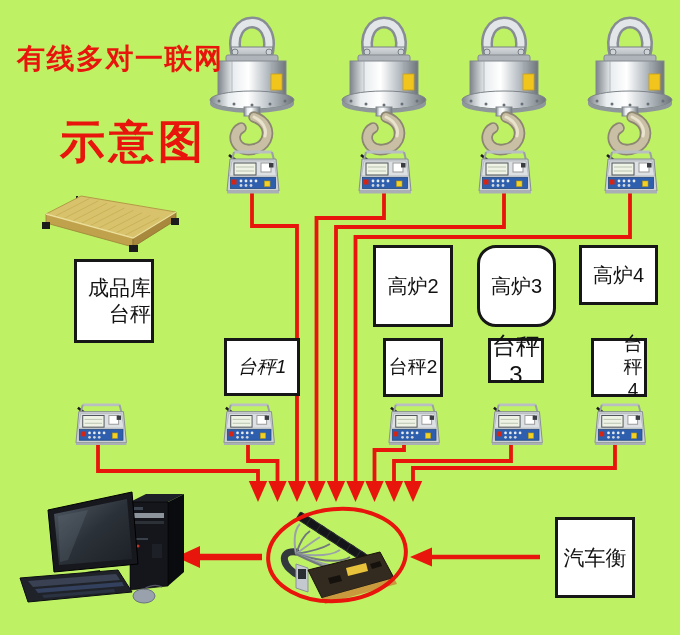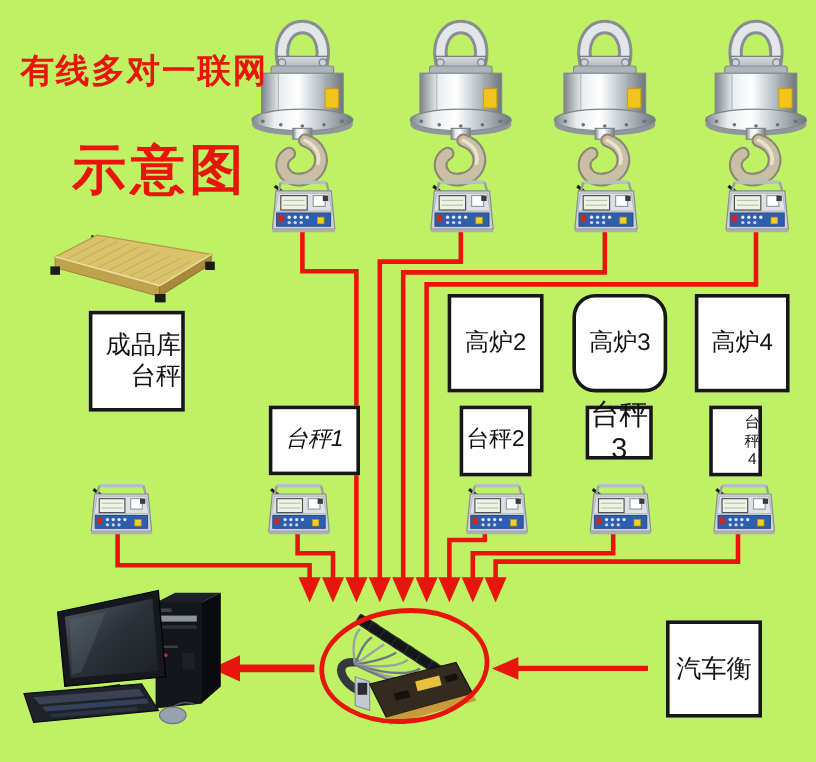--- a/index.html
+++ b/index.html
@@ -239,22 +239,22 @@
   <div class="title main">有线多对一联网</div>
   <div class="title sub">示意图</div>
 
   <div class="lbox two" style="left:74px;top:259px;width:80px;height:84px;">
     <span>成品库</span>
     <span>台秤</span>
   </div>
 
   <div class="lbox" style="left:373px;top:245px;width:80px;height:82px;">高炉2</div>
   <div class="lbox" style="left:477px;top:245px;width:79px;height:82px;border-radius:19px;">高炉3</div>
-  <div class="lbox" style="left:579px;top:245px;width:79px;height:82px;">高炉4</div>
+  <div class="lbox" style="left:579px;top:245px;width:79px;height:60px;">高炉4</div>
 
   <div class="lbox" style="left:224px;top:338px;width:76px;height:58px;font-size:19px;font-style:italic;">台秤1</div>
   <div class="lbox" style="left:383px;top:338px;width:60px;height:59px;font-size:19px;">台秤2</div>
   <div class="lbox" style="left:488px;top:338px;width:56px;height:45px;font-size:24px;">台秤3</div>
-  <div class="lbox" style="left:591px;top:338px;width:44px;height:59px;font-size:13px;padding-left:28px;">台秤4</div>
+  <div class="lbox" style="left:591px;top:338px;width:56px;height:59px;font-size:19px;padding-left:28px;">台秤4</div>
 
   <div class="lbox" style="left:555px;top:517px;width:80px;height:81px;font-size:21px;">汽车衡</div>
 
 </div>
 
 </body></html>

